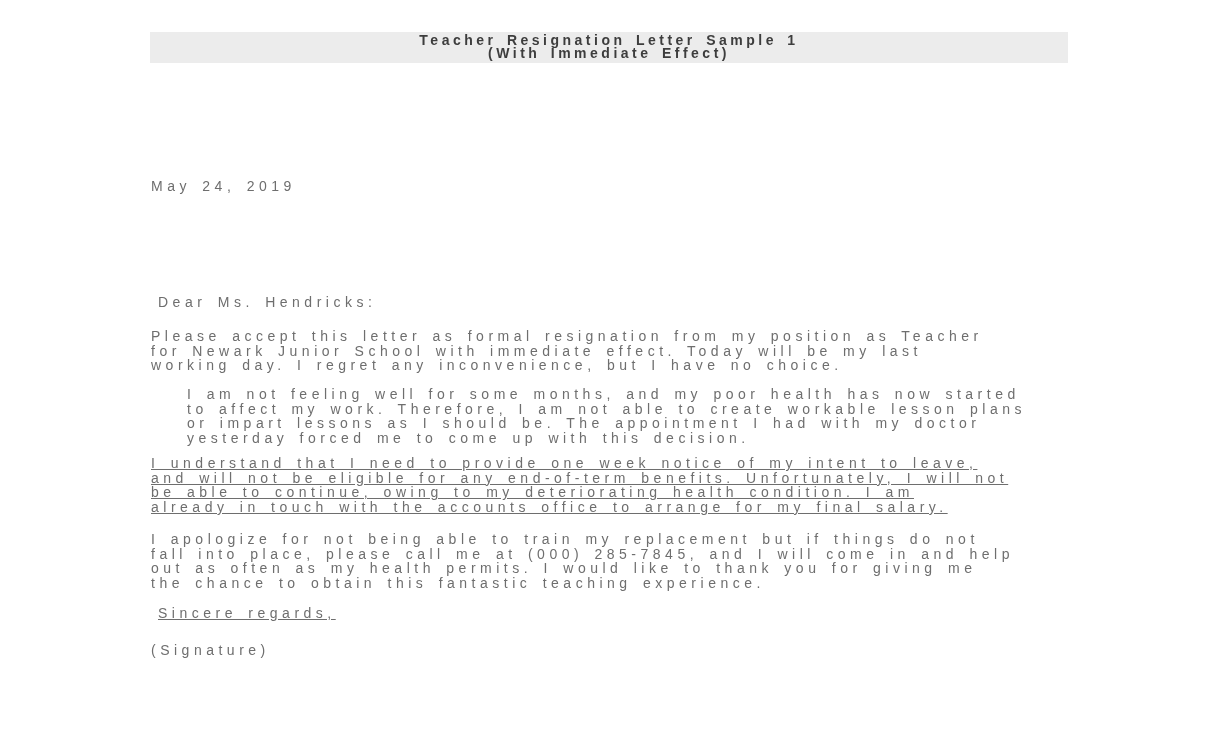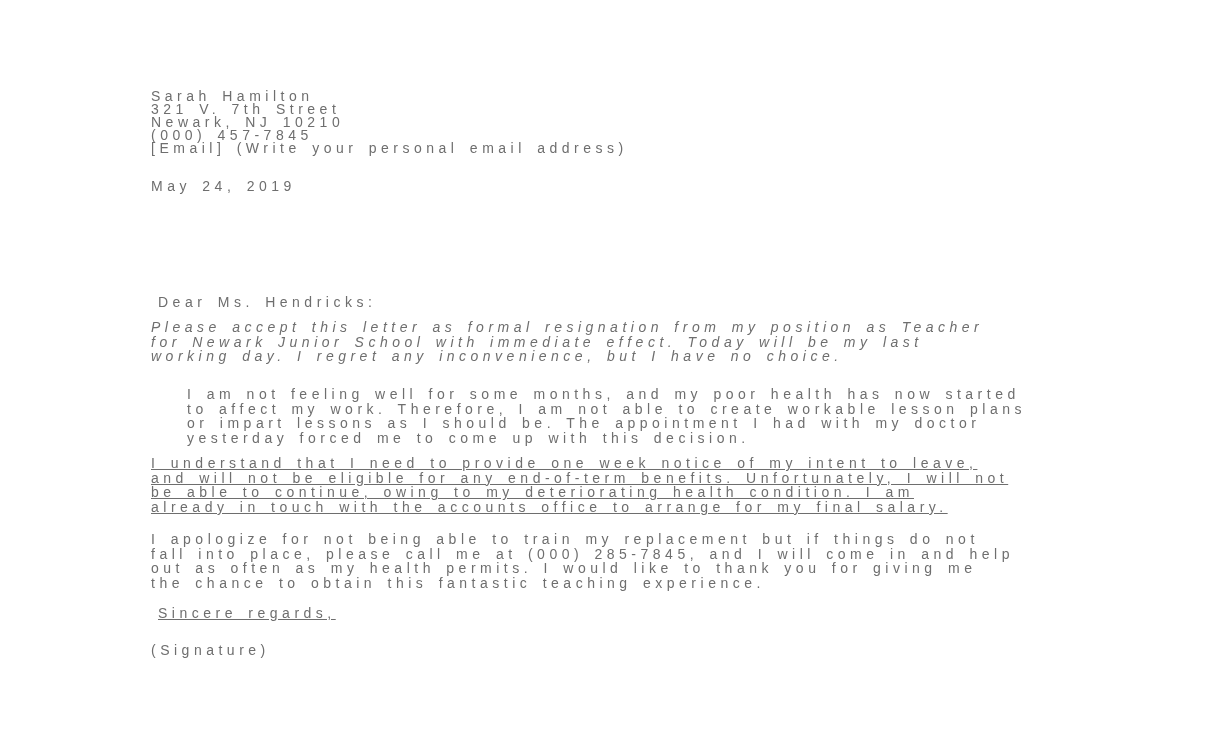--- a/index.html
+++ b/index.html
@@ -39,38 +39,35 @@
     letter-spacing: 4.5px;
     word-spacing: 3px;
     white-space: pre-line;
   }
   .addr { line-height: 13px; }
   .para { line-height: 14.6px; width: 960px; }
   .sender     { top: 90px; }
   .date-line  { top: 178px; text-align: center; }
   .recipient  { top: 207px; }
   .salutation { top: 294px; left: 158px; }
-  .para-1 { top: 320px; font-style: italic; }
+  .para-1 { top: 329px; }
   .para-2 { top: 387px; margin-left: 36px; }
   .para-3 { top: 456px; text-decoration: underline; }
   .para-4 { top: 532px; }
   .closing    { top: 605px; left: 158px; text-decoration: underline; }
   .signature  { top: 642px; }
 </style>
 </head>
 <body>
 
 <div class="page">
 
+  <div class="title-bar">Teacher Resignation Letter Sample 1
+(With Immediate Effect)</div>
 
-  <div class="block addr sender">Sarah Hamilton
-321 V. 7th Street
-Newark, NJ 10210
-(000) 457-7845
-[Email] (Write your personal email address)</div>
 
   <div class="block date-line">May 24, 2019</div>
 
 
   <div class="block salutation">Dear Ms. Hendricks:</div>
 
   <div class="block para para-1">Please accept this letter as formal resignation from my position as Teacher
 for Newark Junior School with immediate effect. Today will be my last
 working day. I regret any inconvenience, but I have no choice.</div>
 

